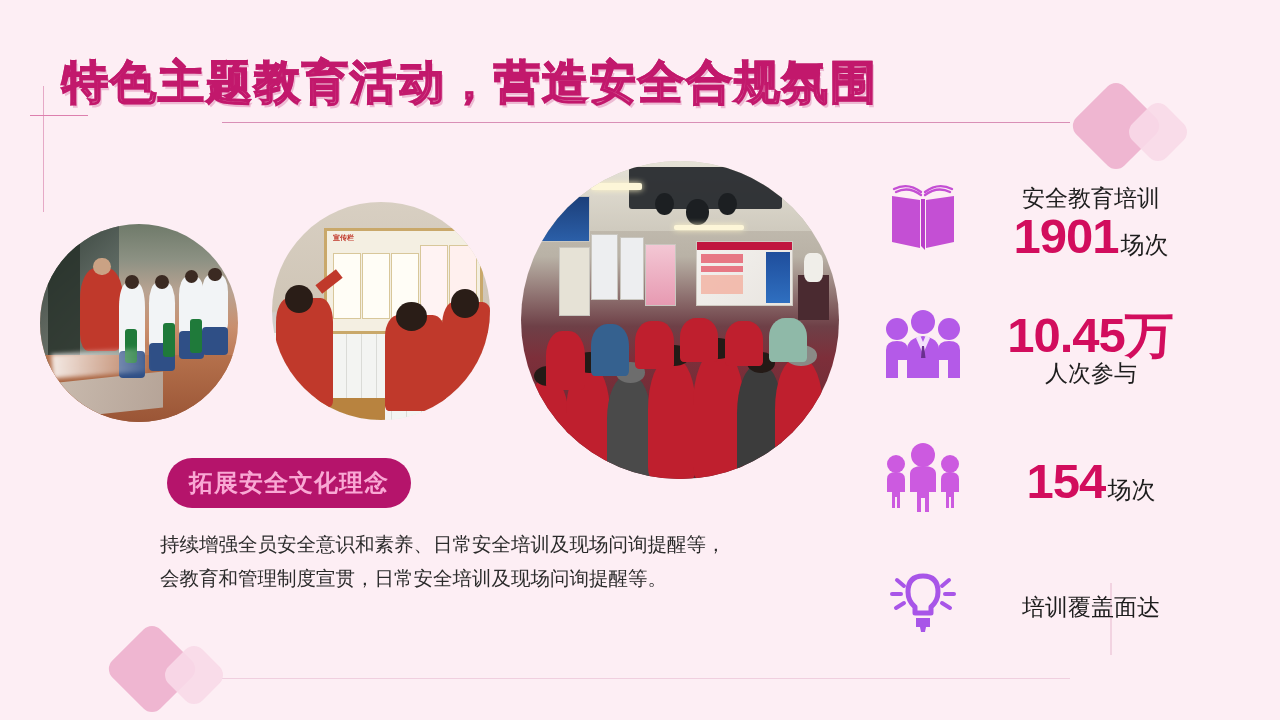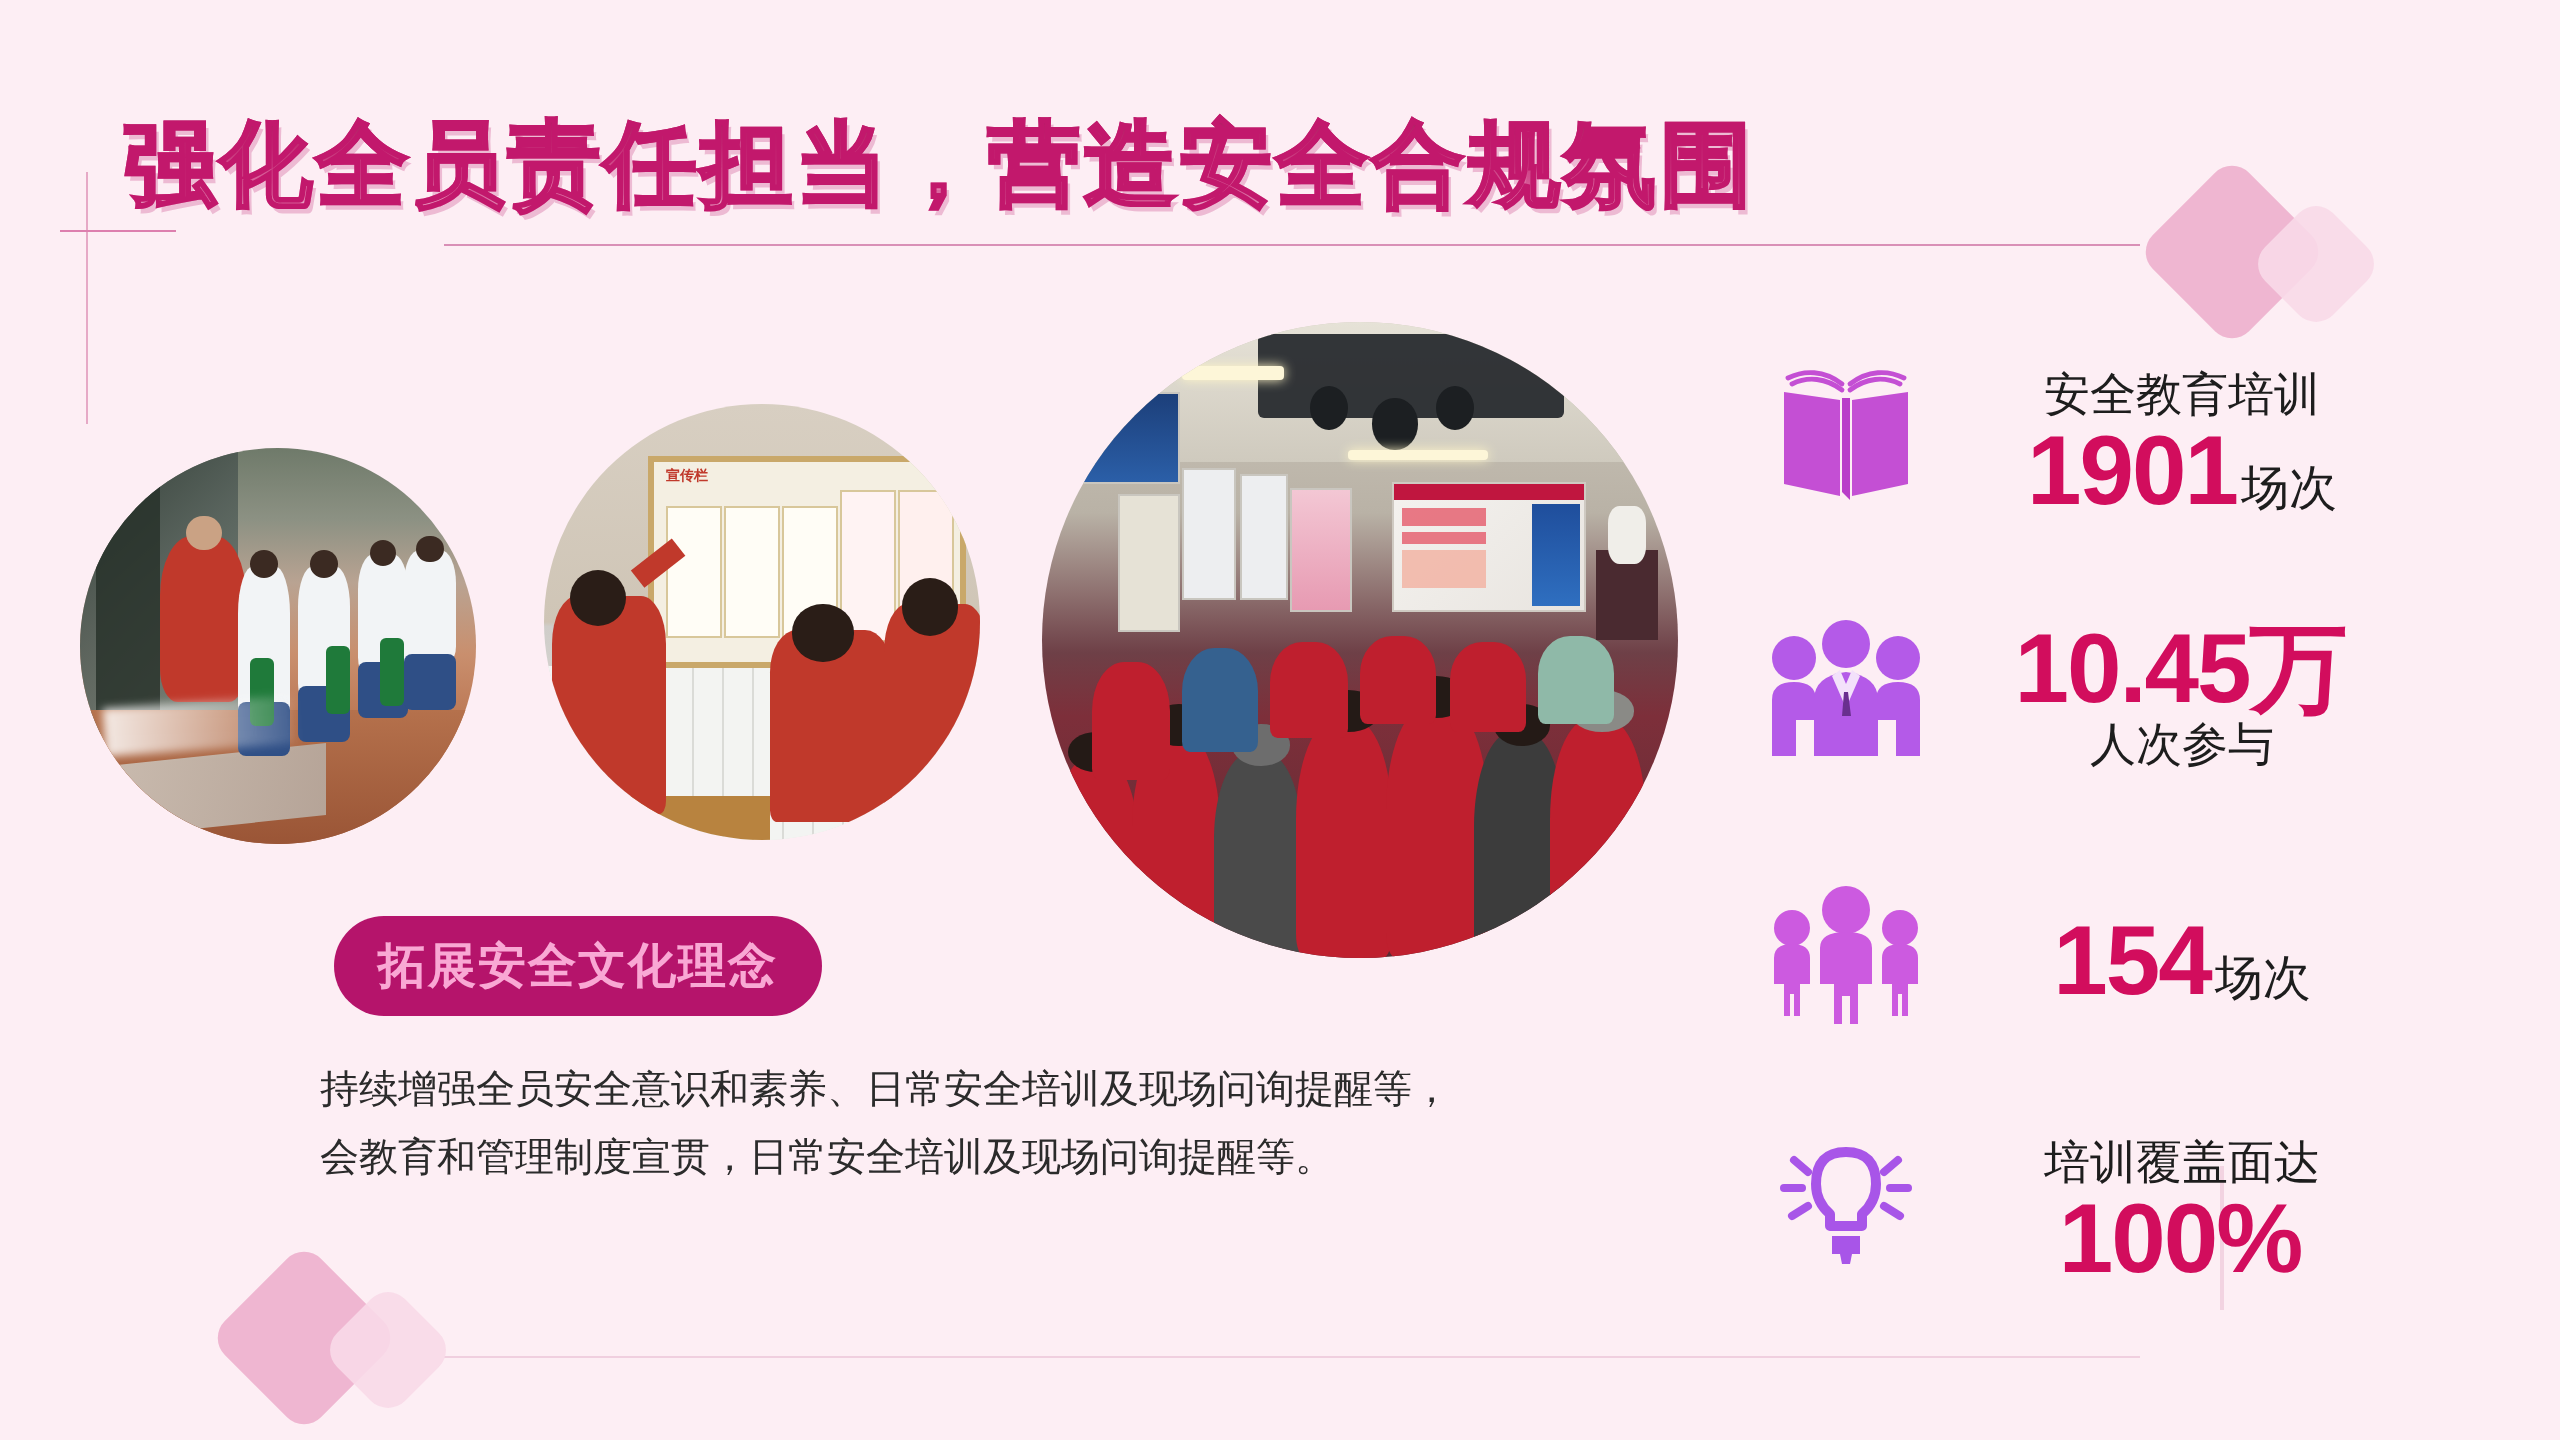--- a/index.html
+++ b/index.html
@@ -164,21 +164,21 @@
 <body>
 
 <div class="slide">
 
   <div class="v-line"></div>
   <div class="h-line-short"></div>
   <div class="h-line-long"></div>
   <div class="h-line-bottom"></div>
   <div class="v-line-right"></div>
 
-  <div class="title">强化全员责任担当，营造安全合规氛围</div>
+  <div class="title">特色主题教育活动，营造安全合规氛围</div>
 
   <div class="diamond-pair" id="dia-top">
     <div class="d big"></div>
     <div class="d small"></div>
   </div>
   <div class="diamond-pair" id="dia-bottom">
     <div class="d big"></div>
     <div class="d small"></div>
   </div>
 
@@ -376,21 +376,17 @@
             <line x1="12" y1="34" x2="21" y2="34"></line>
             <line x1="16" y1="48" x2="24" y2="43"></line>
             <line x1="69" y1="20" x2="62" y2="26"></line>
             <line x1="74" y1="34" x2="65" y2="34"></line>
             <line x1="70" y1="48" x2="62" y2="43"></line>
           </g>
         </svg>
       </div>
       <div class="stat-text">
         <div class="stat-label">培训覆盖面达</div>
-        <div class="stat-value">
-          <span class="stat-num">100%</span>
-          <span class="stat-unit"></span>
-        </div>
       </div>
     </div>
 
   </div>
 </div>
 
 </body></html>

